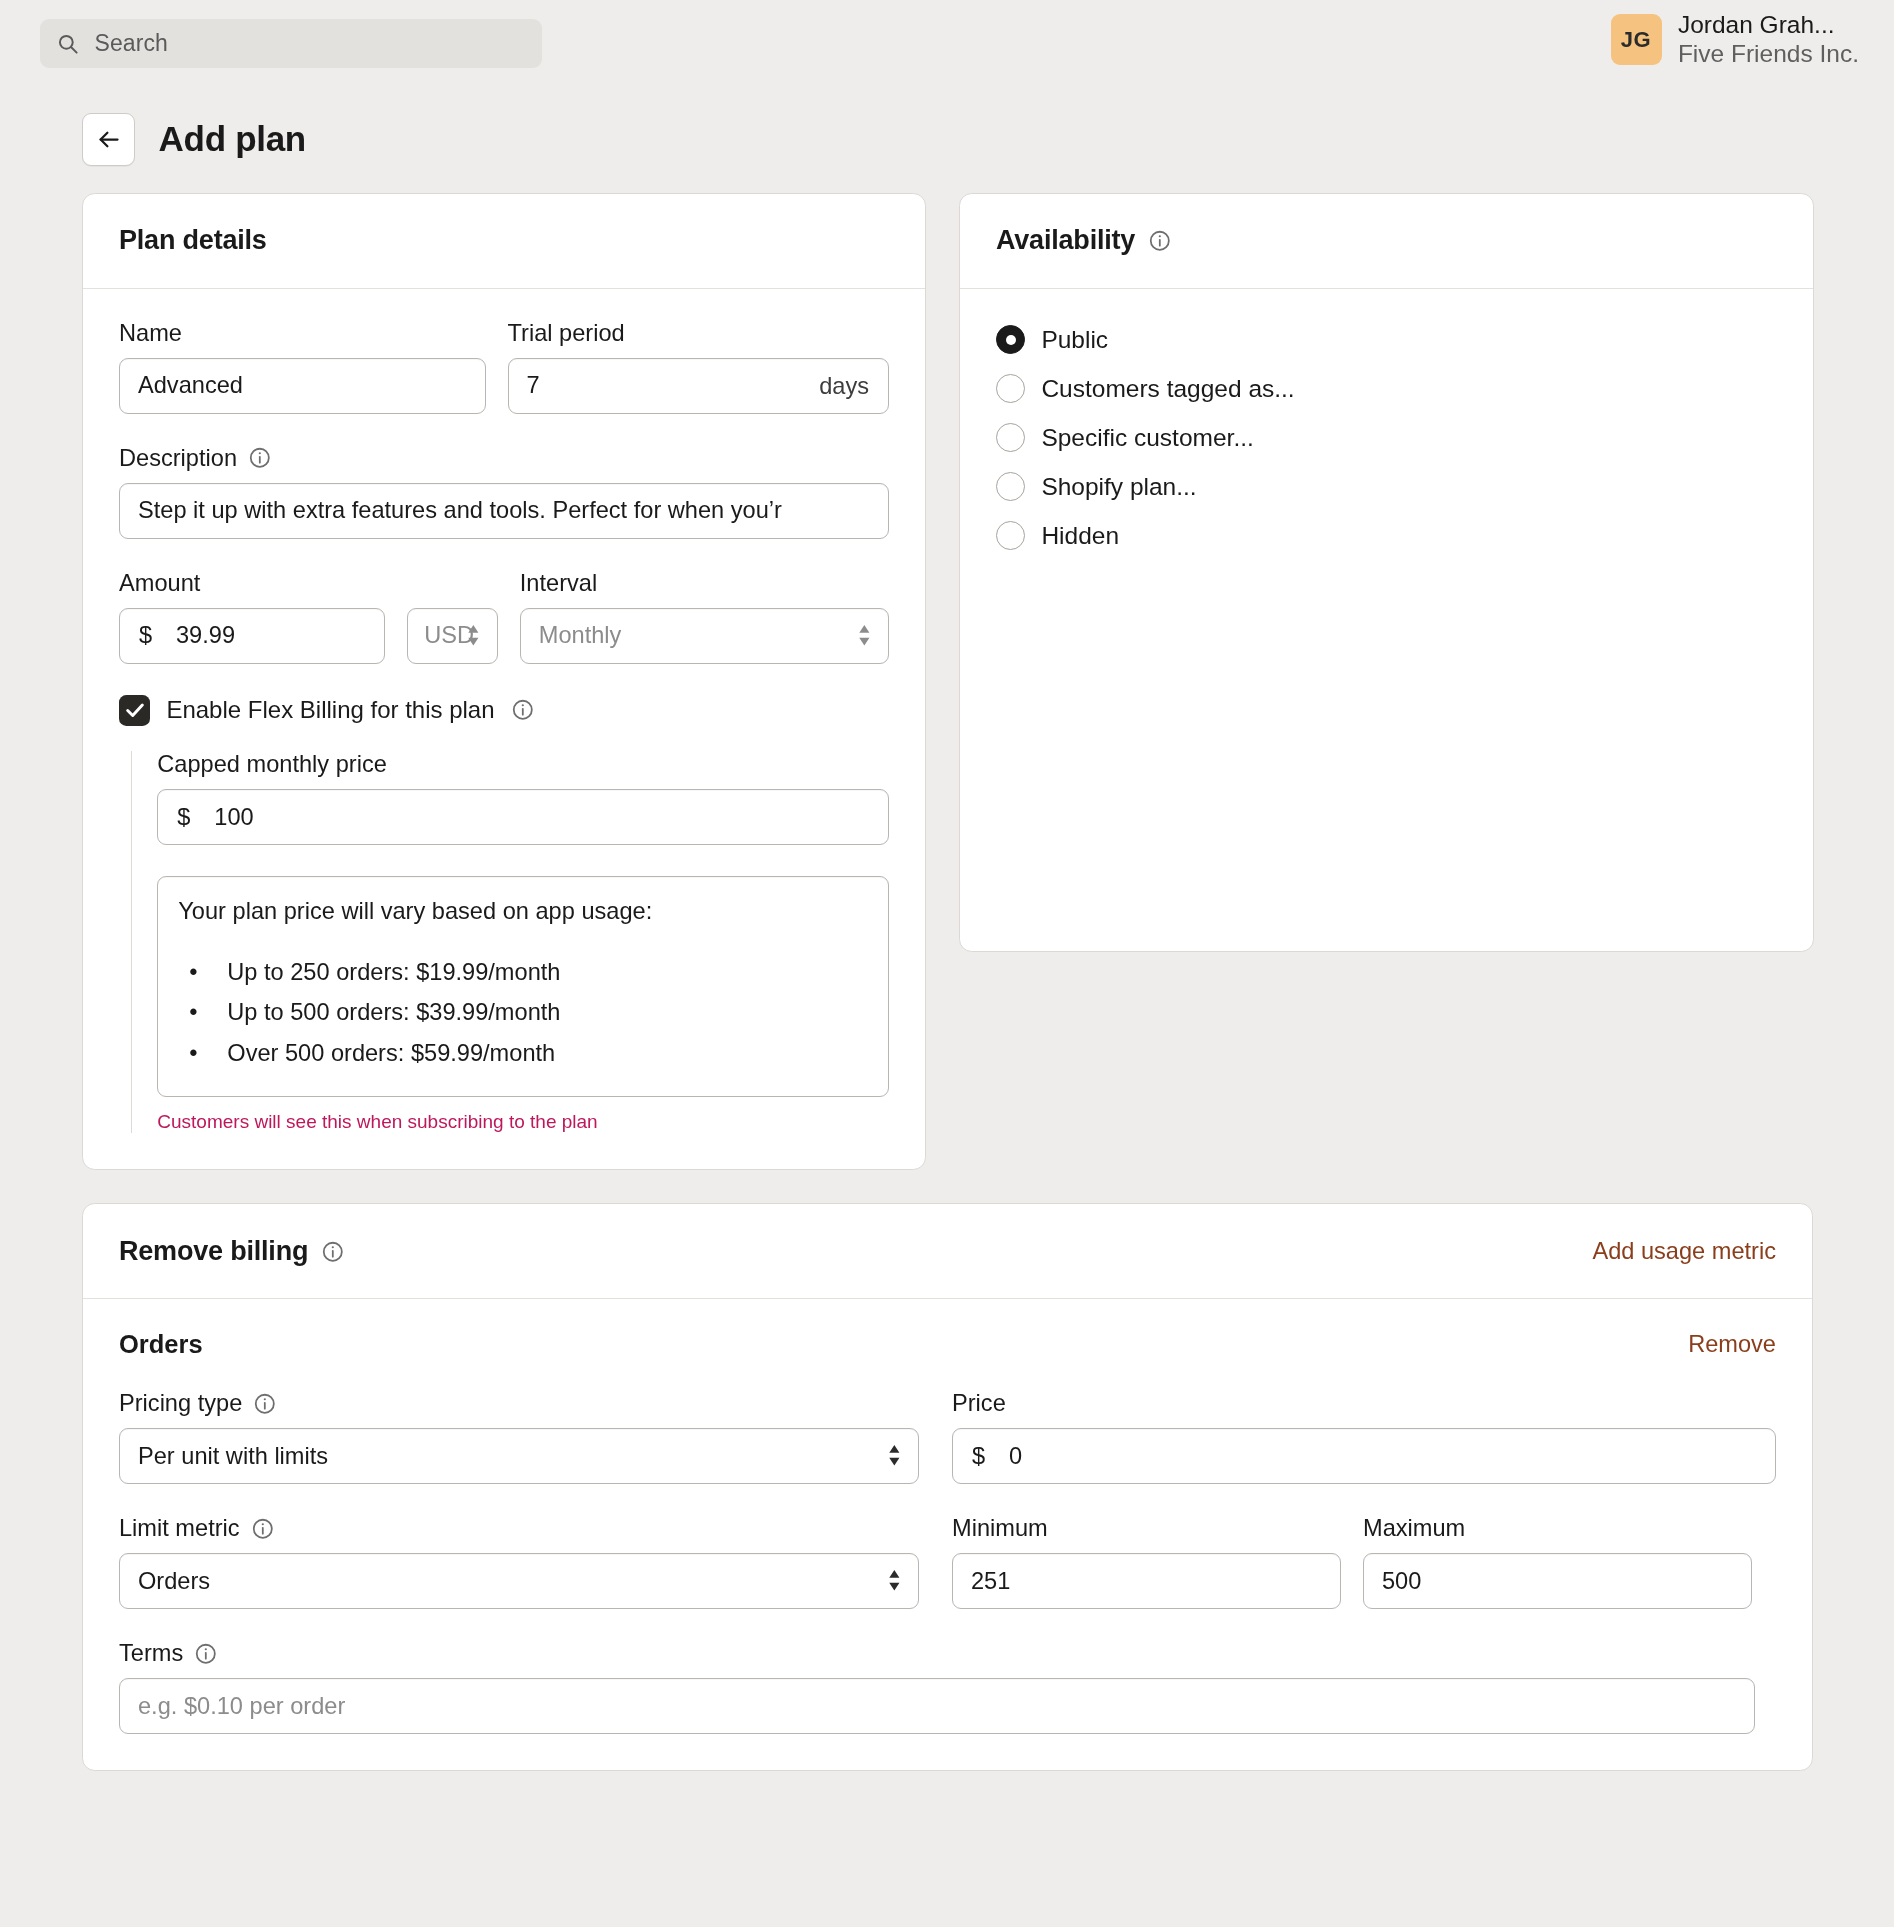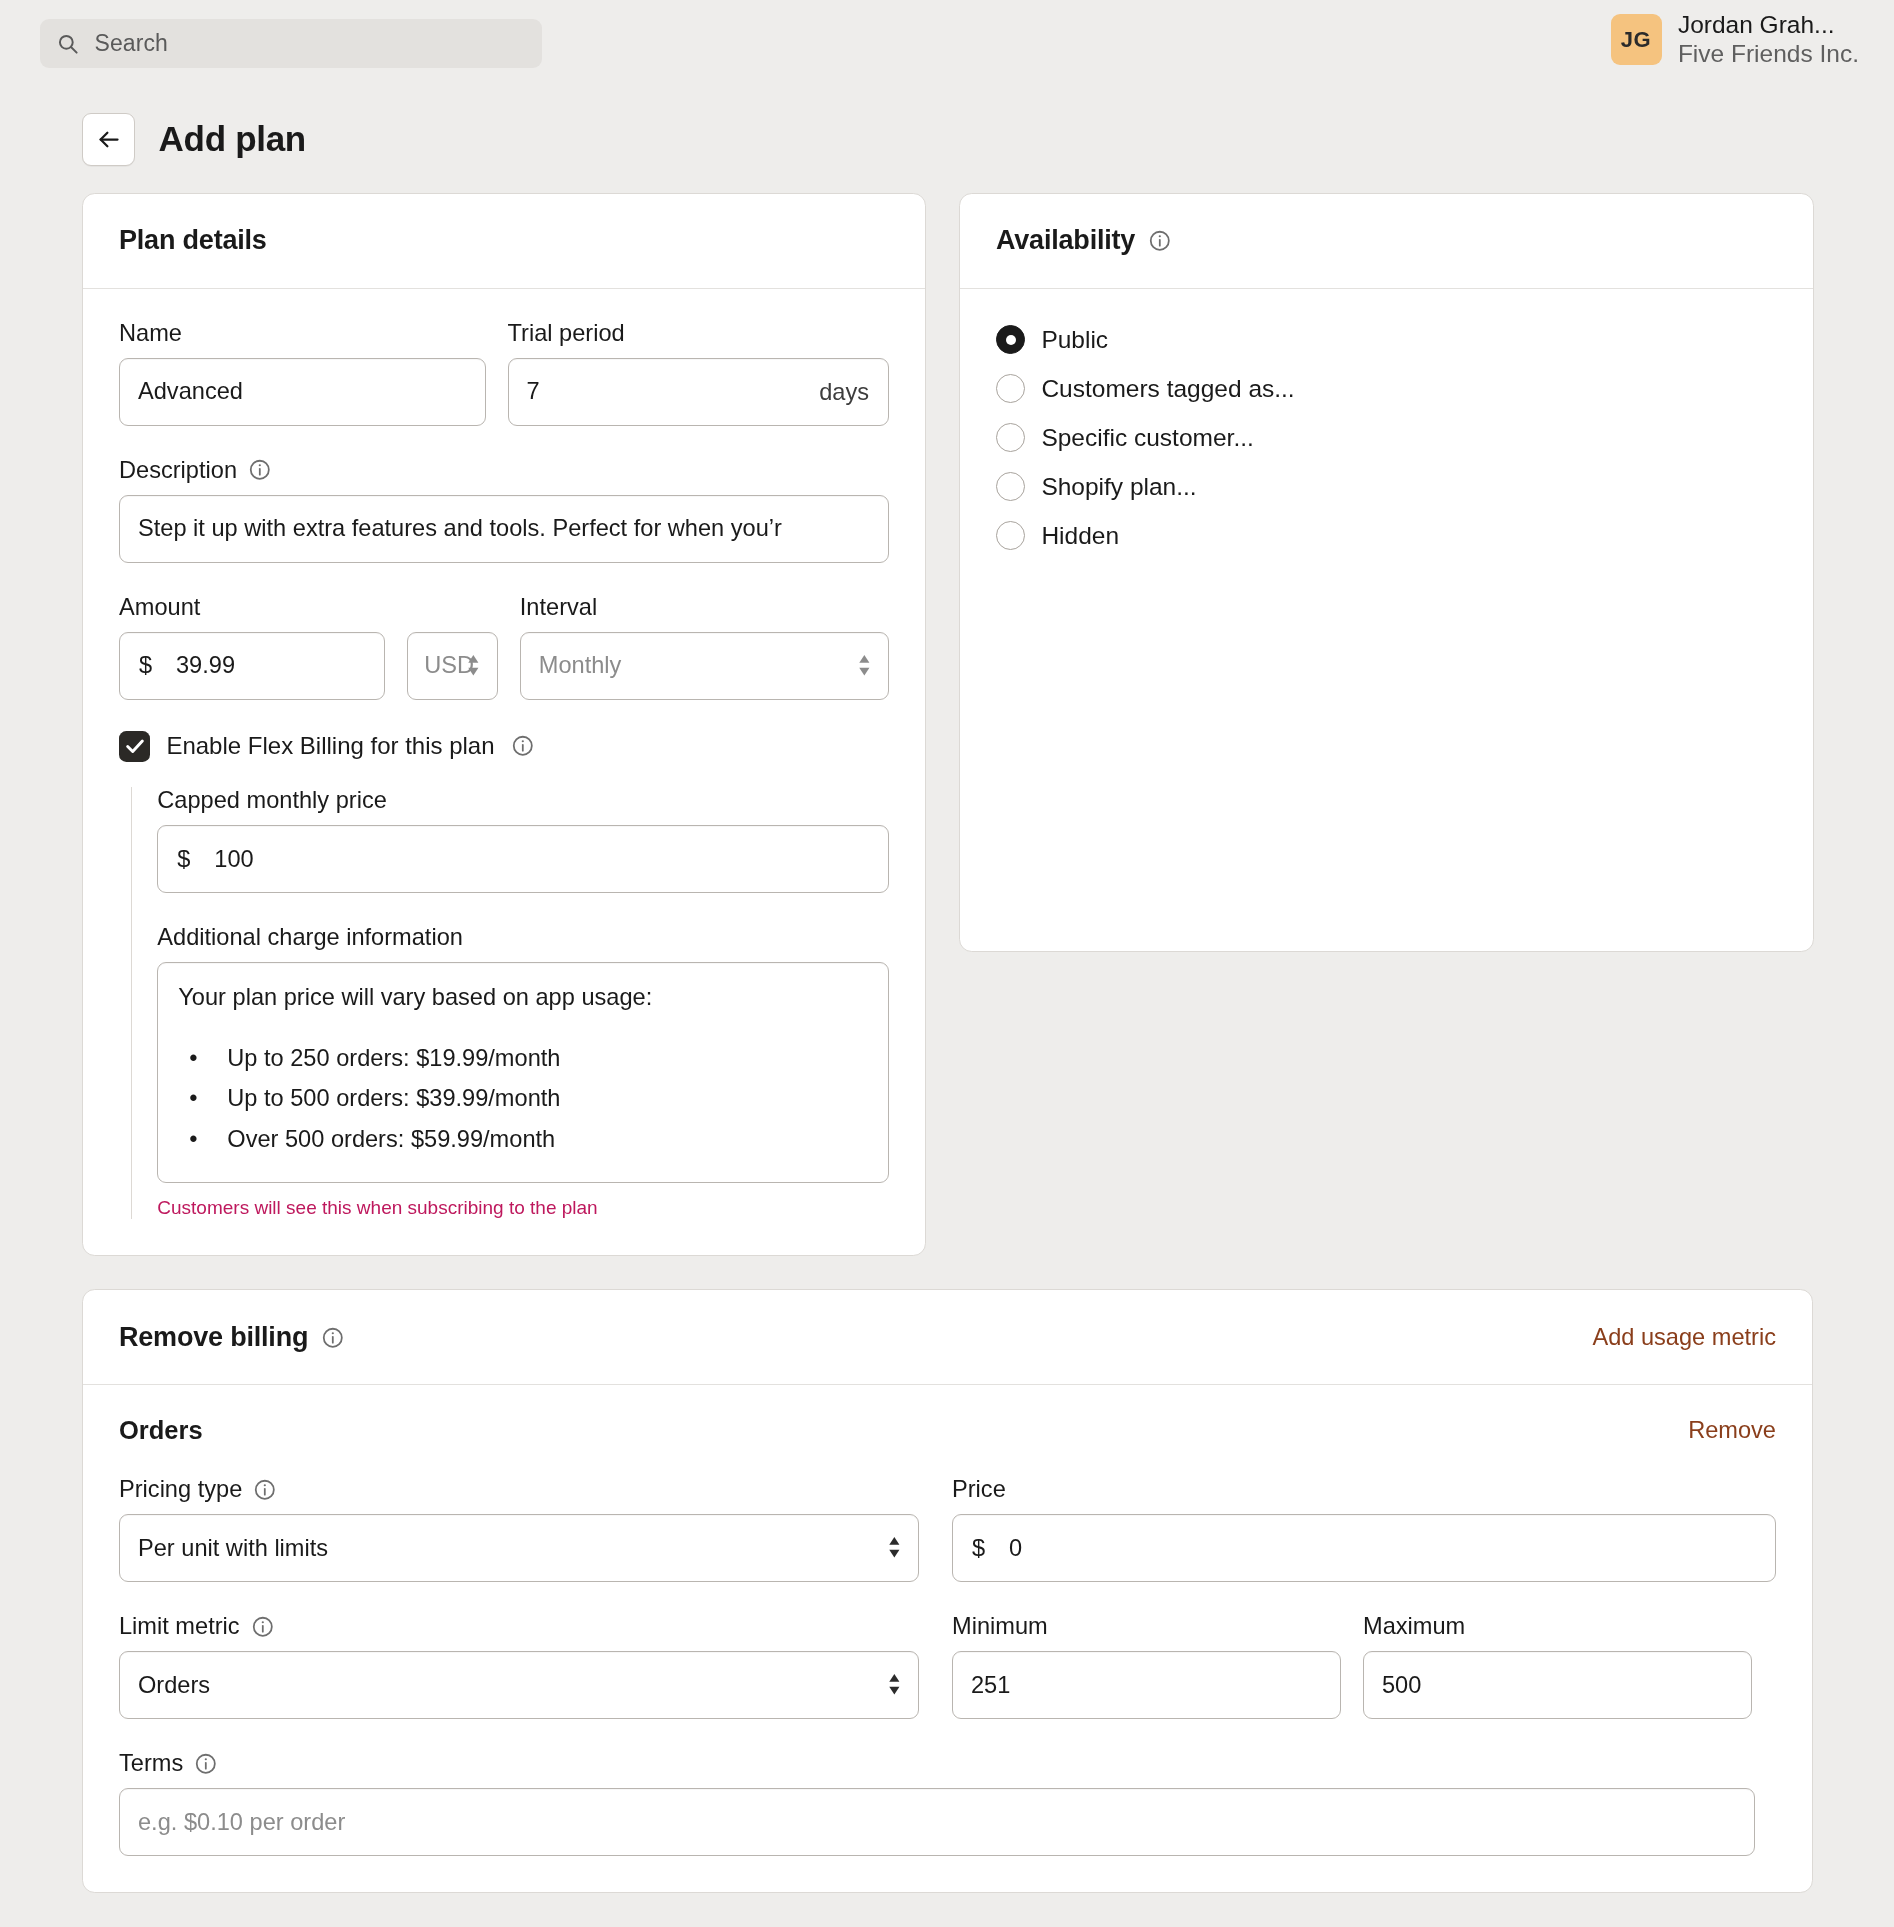--- a/index.html
+++ b/index.html
@@ -123,21 +123,21 @@
   .label {
     font-size: 23.6px;
     color: #1a1a1a;
     display: flex;
     align-items: center;
     gap: 11px;
     margin-bottom: 11px;
   }
   .field {
     width: 100%;
-    height: 68px;
+    height: 56px;
     border: 0.9px solid #b9b5b0;
     border-radius: 9px;
     background: #fff;
     font-family: inherit;
     font-size: 23.6px;
     color: #1a1a1a;
     padding: 0 18px;
     outline: none;
     box-shadow: inset 0 0.9px 0.9px rgba(0,0,0,.035);
   }
@@ -405,21 +405,20 @@
         <div class="nested">
           <div class="grp mb34">
             <div class="label">Capped monthly price</div>
             <div class="affix-wrap">
               <span class="prefix">$</span>
               <input class="field" value="100" style="">
             </div>
           </div>
 
           <div class="grp">
-            <div class="label">Additional charge information</div>
             <div class="textbox">
               <div>Your plan price will vary based on app usage:</div>
               <ul>
                 <li>Up to 250 orders: $19.99/month</li>
                 <li>Up to 500 orders: $39.99/month</li>
                 <li>Over 500 orders: $59.99/month</li>
               </ul>
             </div>
             <div class="helper">Customers will see this when subscribing to the plan</div>
           </div>

